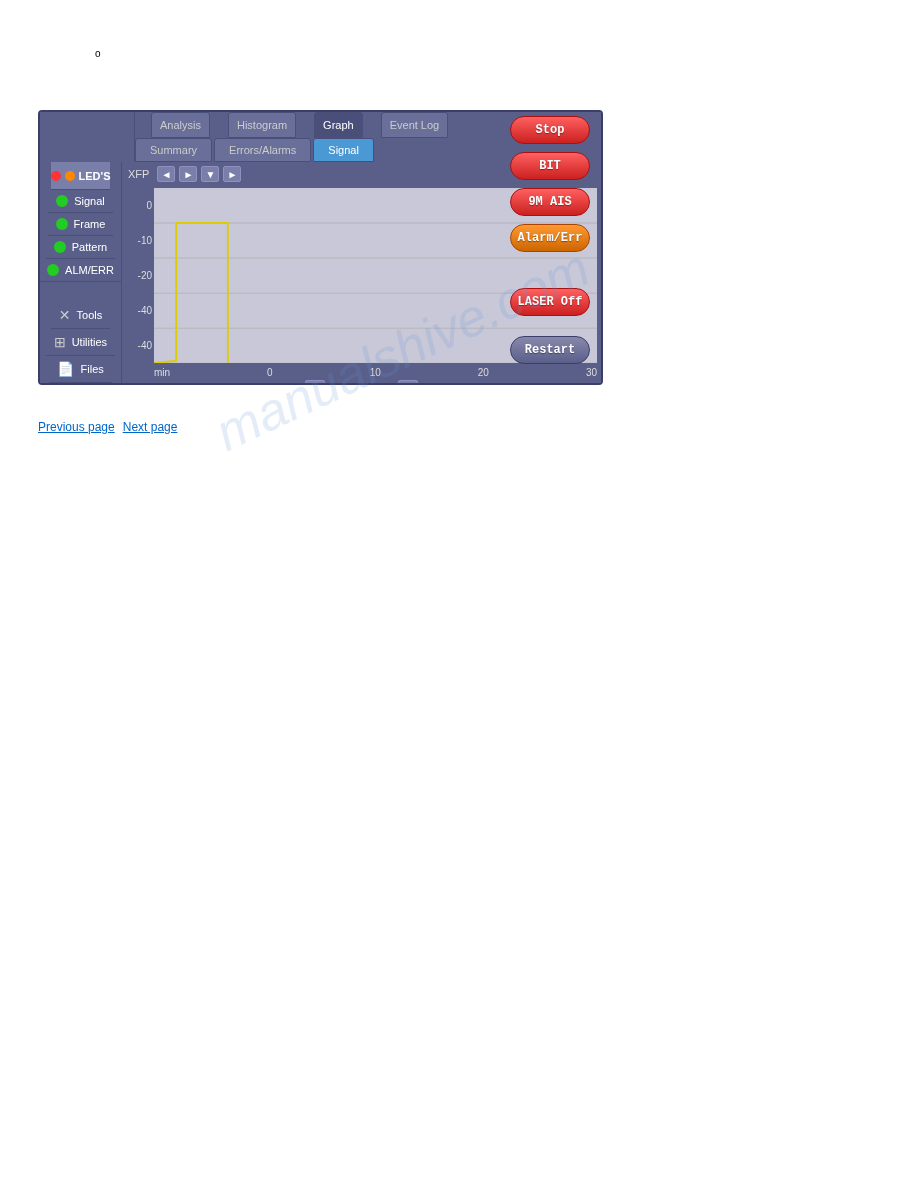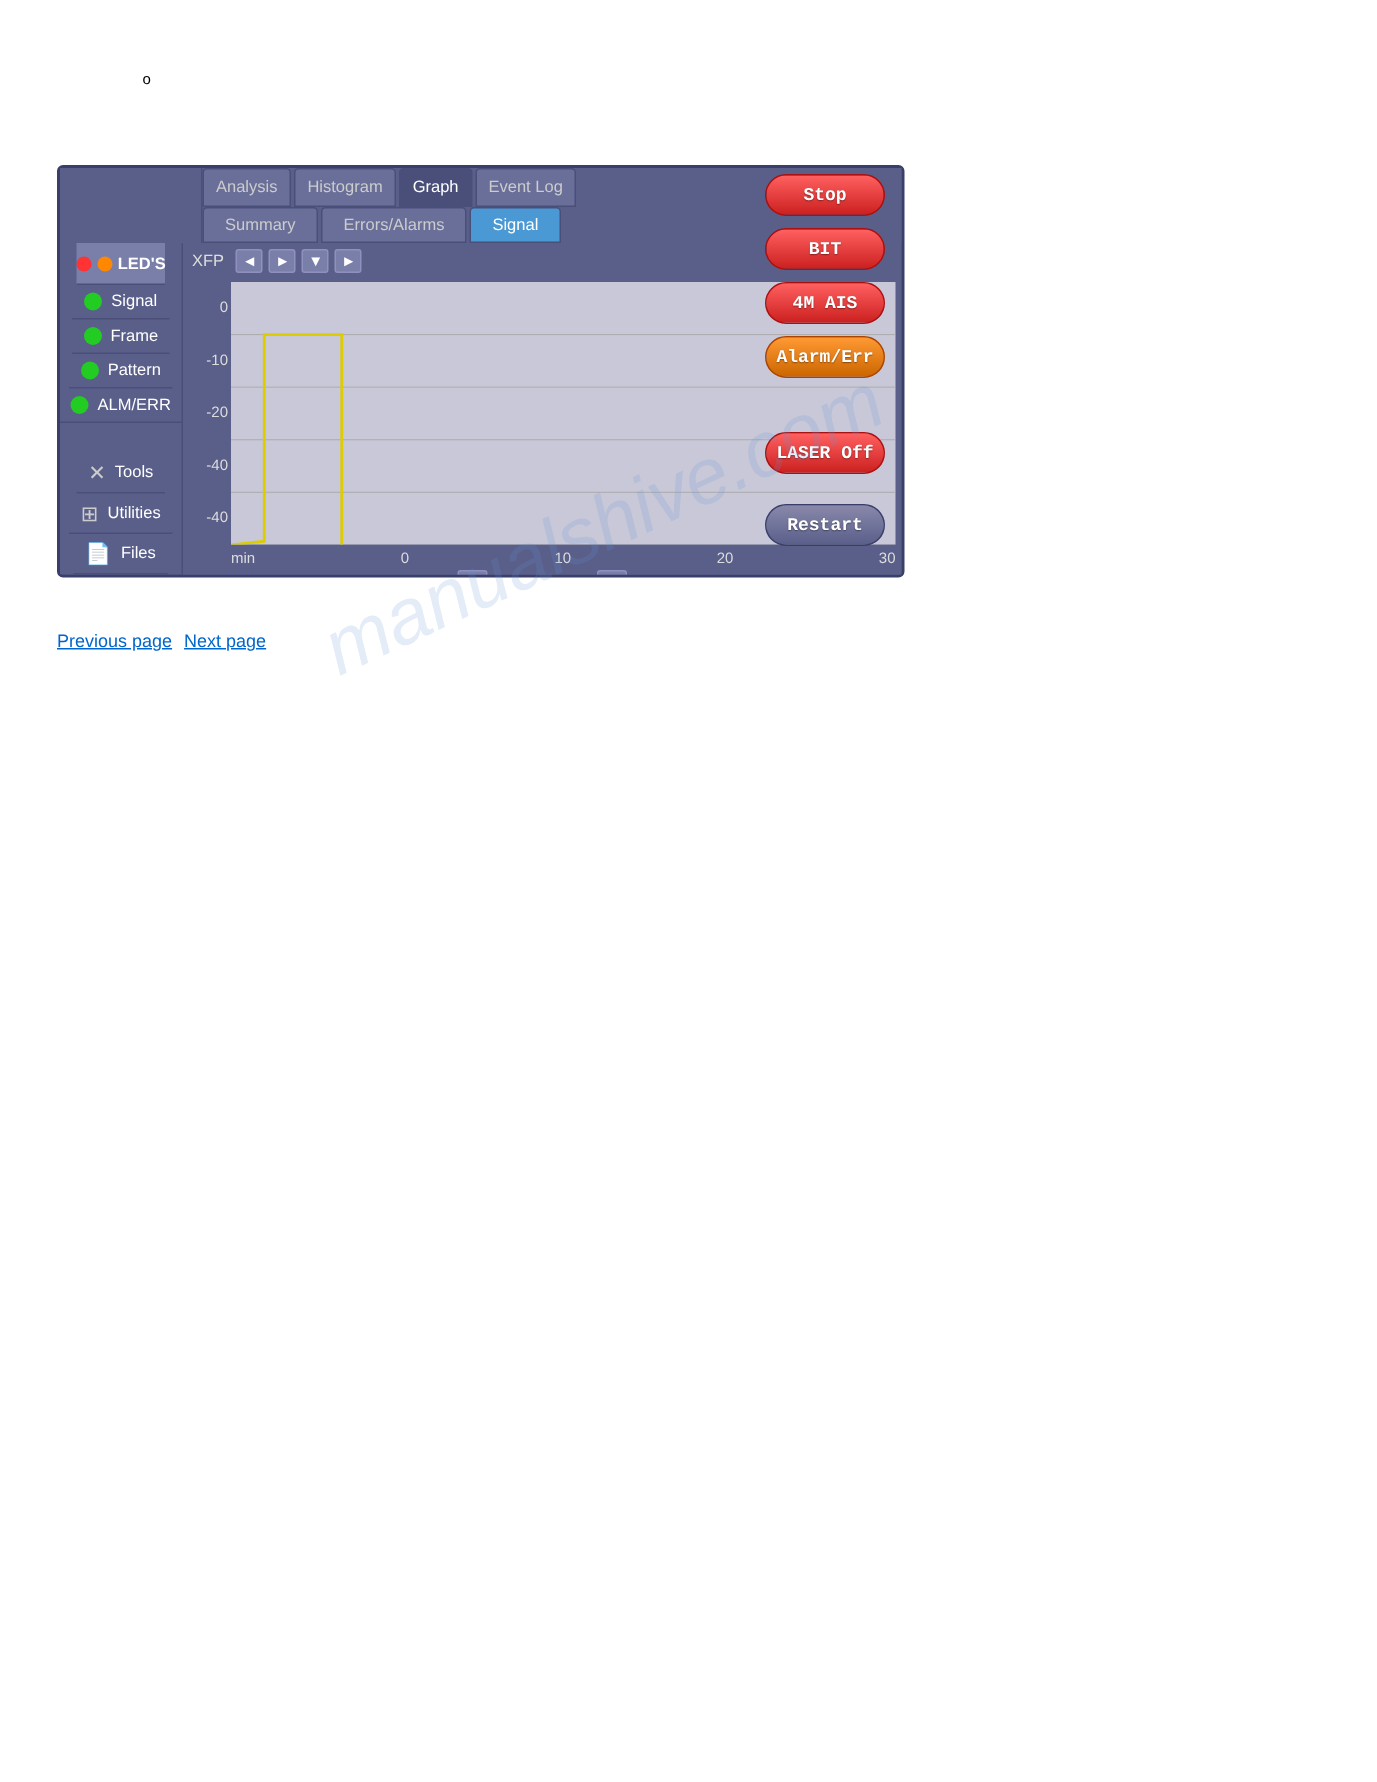--- a/index.html
+++ b/index.html
@@ -43,20 +43,21 @@
       align-items: center;
       justify-content: center;
       padding: 0 8px;
       font-size: 11px;
       color: #ccc;
       cursor: pointer;
       background: #6a6f9a;
       border: 1px solid #4a4f7a;
       border-radius: 3px 3px 0 0;
       margin-right: 2px;
+      margin-left: 16px;
     }
     .tab.active {
       background: #4a4f7a;
       color: #fff;
     }
 
     
     .second-tabs {
       display: flex;
       height: 24px;
@@ -432,21 +433,21 @@
         <span class="page-text">Page 4 of 4</span>
         <div class="page-nav">►</div>
       </div>
     </div>
   </div>
 </div>
 
 <div class="right-panel">
   <button class="r-btn red">Stop</button>
   <button class="r-btn red">BIT</button>
-  <button class="r-btn red">4M AIS</button>
+  <button class="r-btn red">9M AIS</button>
   <button class="r-btn orange">Alarm/Err</button>
   <div style="height:20px;"></div>
   <button class="r-btn laser">LASER Off</button>
   <div style="height:4px;"></div>
   <button class="r-btn restart">Restart</button>
 </div>
 
 <div class="watermark">manualshive.com</div>
 
 <div class="links-row">

